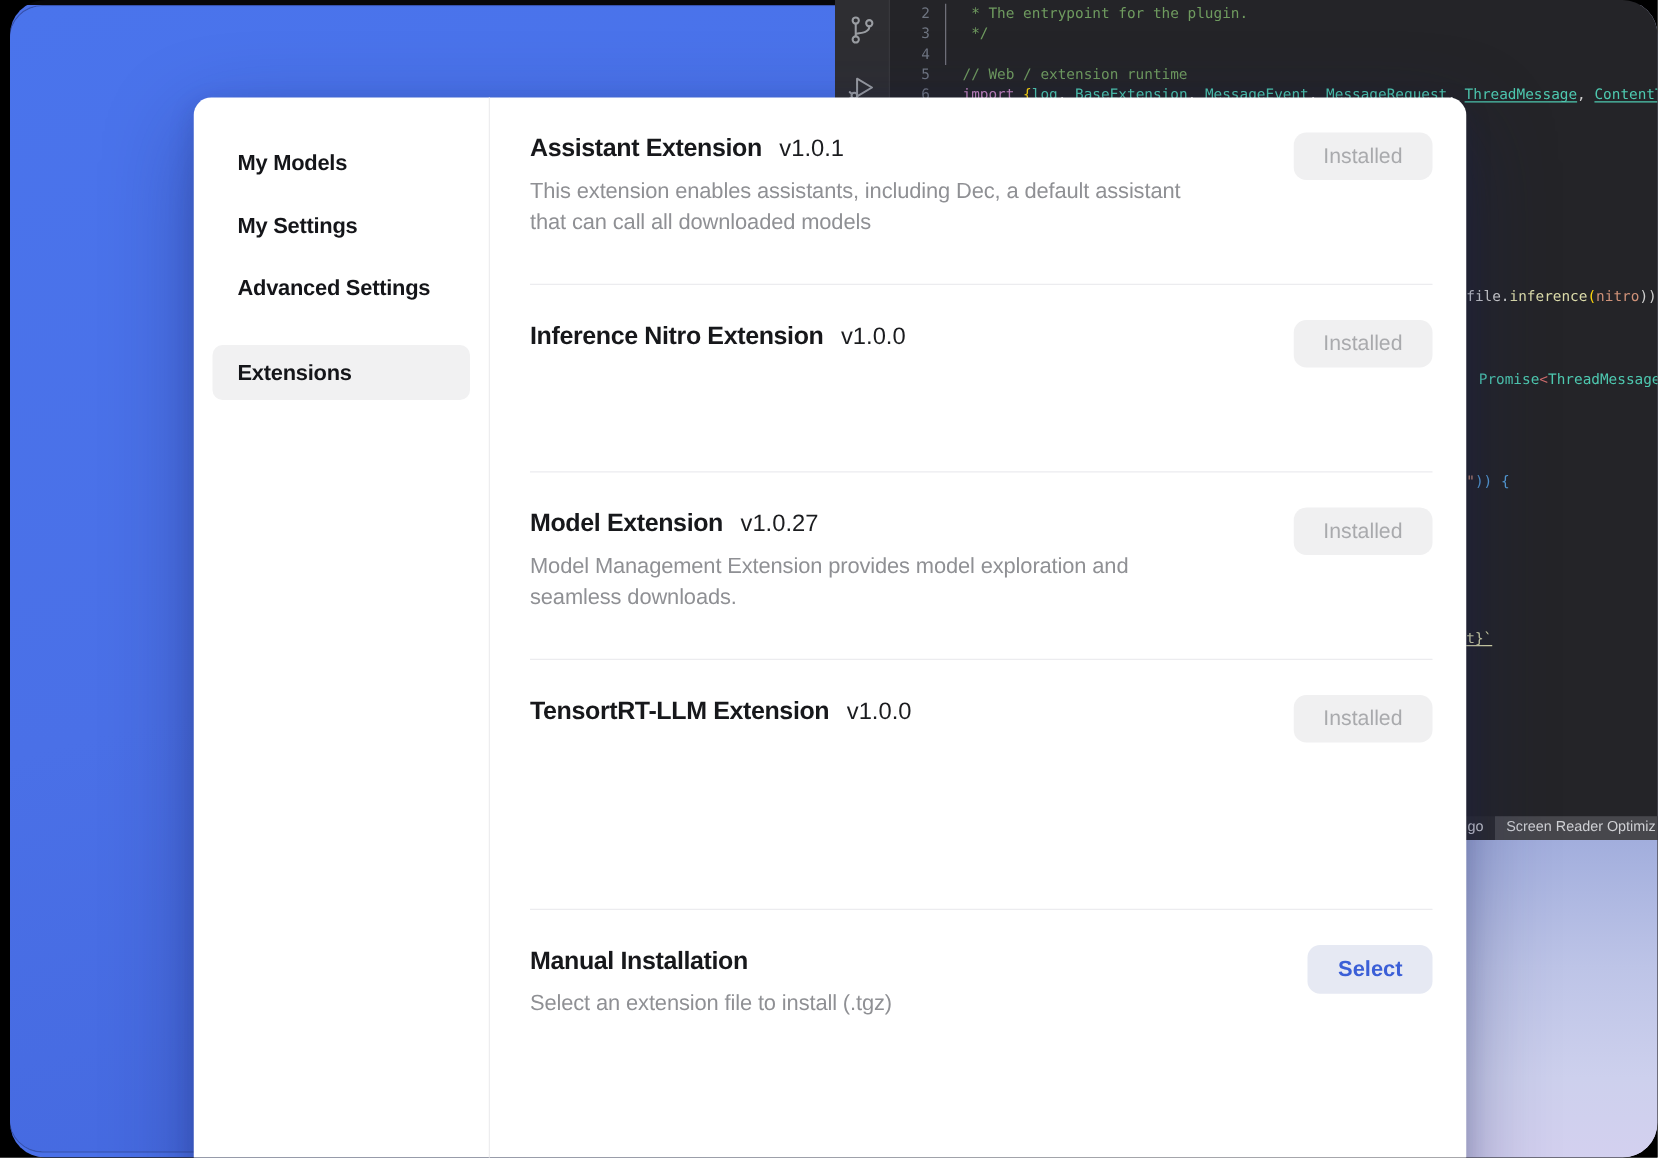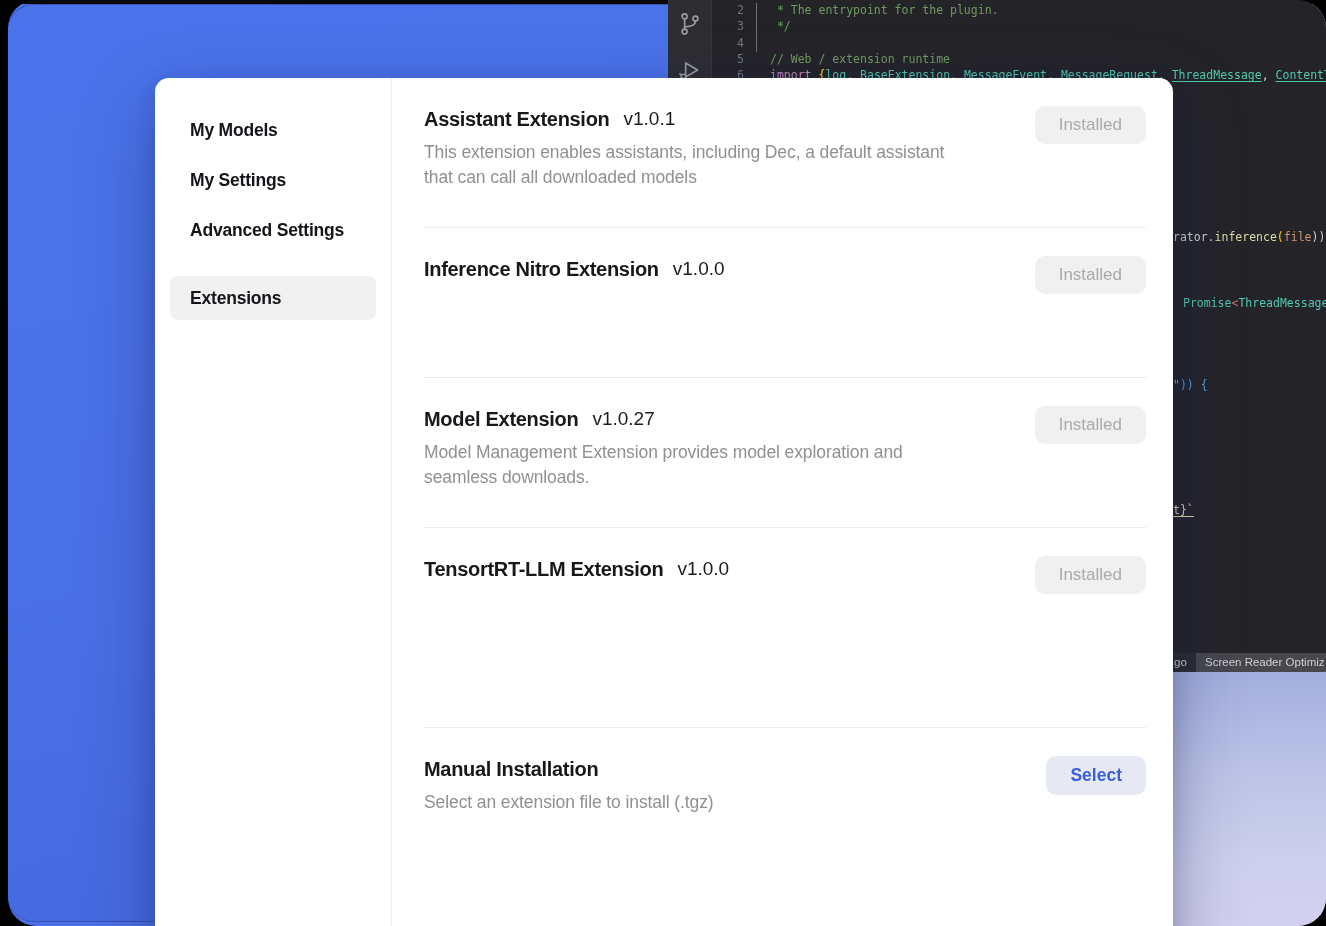--- a/index.html
+++ b/index.html
@@ -63,21 +63,21 @@
   .side-item { position:relative; margin:0 15px 6px 15px; height:44px; width:206px;
     border-radius:8px; display:flex; align-items:center; padding-left:20px;
     font-size:17.5px; font-weight:700; color:#141519; letter-spacing:-.2px; cursor:pointer; }
   .side-item.active { background:#f1f1f2;margin-top:24px; }
 
   .content { position:absolute; left:238px; top:0; right:0; height:100%;
     padding:0 27px 0 31px; }
   .ext-row { position:relative; padding-top:30px; border-bottom:1px solid #ececef; }
   .ext-row.h150{height:150px} .ext-row.h200{height:200px}
   .ext-row.h120{height:120px; border-bottom:none}
-  .ext-head { display:flex; align-items:flex-start; gap:14px; }
+  .ext-head { display:flex; align-items:center; gap:14px; }
   .ext-title { font-size:20px; font-weight:700; color:#17181b; letter-spacing:-.3px; }
   .ext-version { font-size:19px; color:#1b1c1f; }
   .ext-desc { margin-top:9px; width:600px; font-size:17.5px; line-height:24.5px;
     color:#8f9094; white-space:pre-line; letter-spacing:-.1px; }
   .ext-desc a { color:#4c70d8; text-decoration:none; cursor:pointer; }
   .btn { position:absolute; right:0; top:28px; border:none; border-radius:10px;
     font-family:"Liberation Sans", sans-serif; cursor:pointer; }
   .btn.installed { background:#f0f0f1; color:#a9aaad; font-size:17px;
     font-weight:400; padding:9px 24px; }
   .btn.select { background:#e6e9f3; color:#3b5fd7; font-size:17.5px;
@@ -119,21 +119,21 @@
       </div>
     <div class="cursor-guide"></div>
     <div class="code-lines" id="code-lines">
         <div><span class="c-comment"> * The entrypoint for the plugin.</span></div>
         <div><span class="c-comment"> */</span></div>
         <div></div>
         <div><span class="c-comment">// Web / extension runtime</span></div>
         <div><span class="c-kw">import </span><span class="c-br">{</span><span class="c-id">log</span><span class="c-pl">, </span><span class="c-id">BaseExtension</span><span class="c-pl">, </span><span class="c-id">MessageEvent</span><span class="c-pl">, </span><span class="c-id">MessageRequest</span><span class="c-pl">, </span><span class="c-id">ThreadMessage</span><span class="c-pl">, </span><span class="c-id">ContentType</span></div>
       </div>
     <div id="frags">
-        <div class="code-frag" style="left: 505px; top: 229px;"><span class="c-pl">rator.</span><span class="c-fn">inference</span><span class="c-br">(</span><span class="c-str">file</span><span class="c-pl">));</span></div>
+        <div class="code-frag" style="left: 505px; top: 229px;"><span class="c-pl">file.</span><span class="c-fn">inference</span><span class="c-br">(</span><span class="c-str">nitro</span><span class="c-pl">));</span></div>
         <div class="code-frag" style="left: 515px; top: 295px;"><span class="c-ty">Promise</span><span class="c-ang">&lt;</span><span class="c-ty">ThreadMessage</span></div>
         <div class="code-frag" style="left: 505px; top: 377px;"><span class="c-str">"</span><span class="c-par">)) {</span></div>
         <div class="code-frag" style="left: 505px; top: 502px;"><span class="c-tmp">t}`</span></div>
       </div>
     <div class="status-bar">
       <span class="status-left">go</span>
       <span class="status-item">Screen Reader Optimiz</span>
     </div>
   </div>
 

